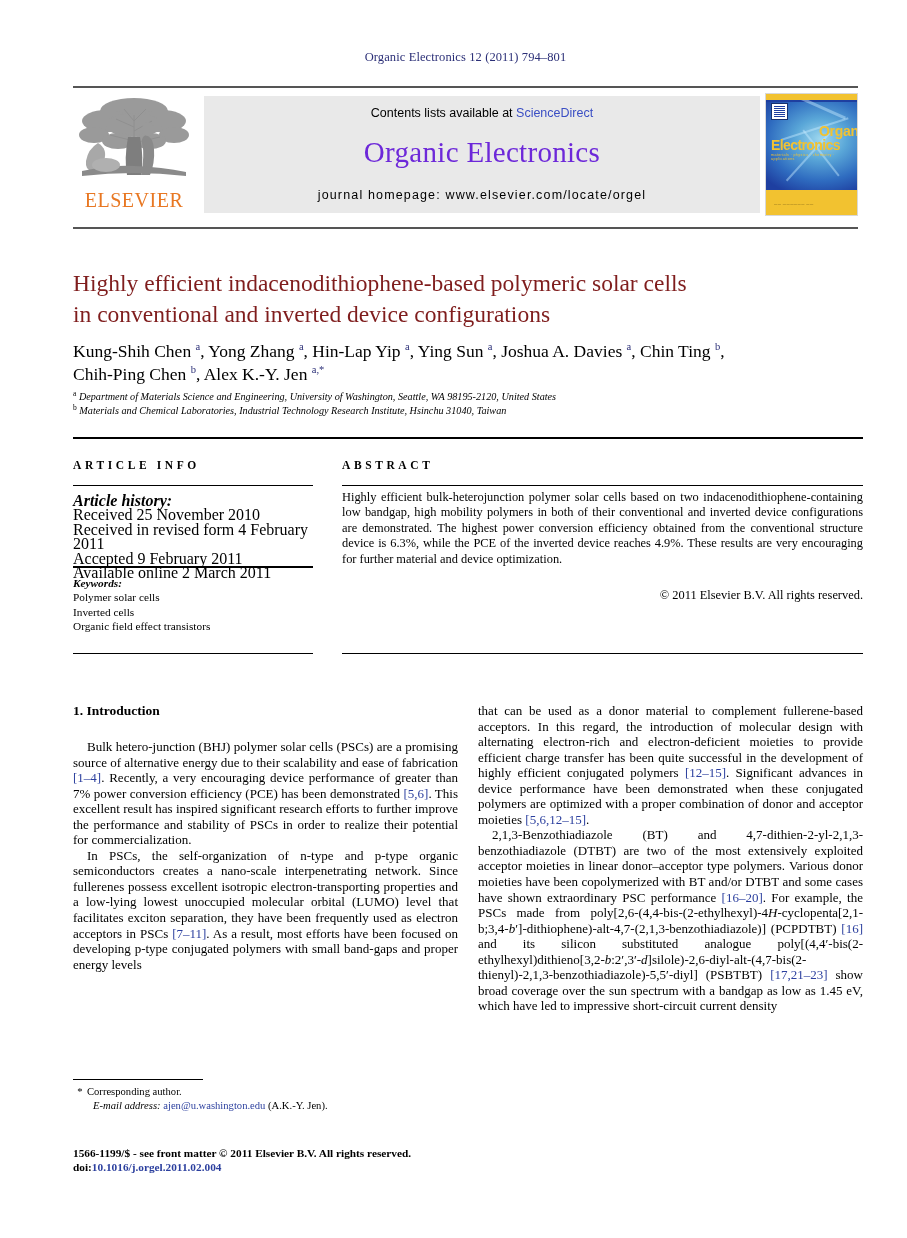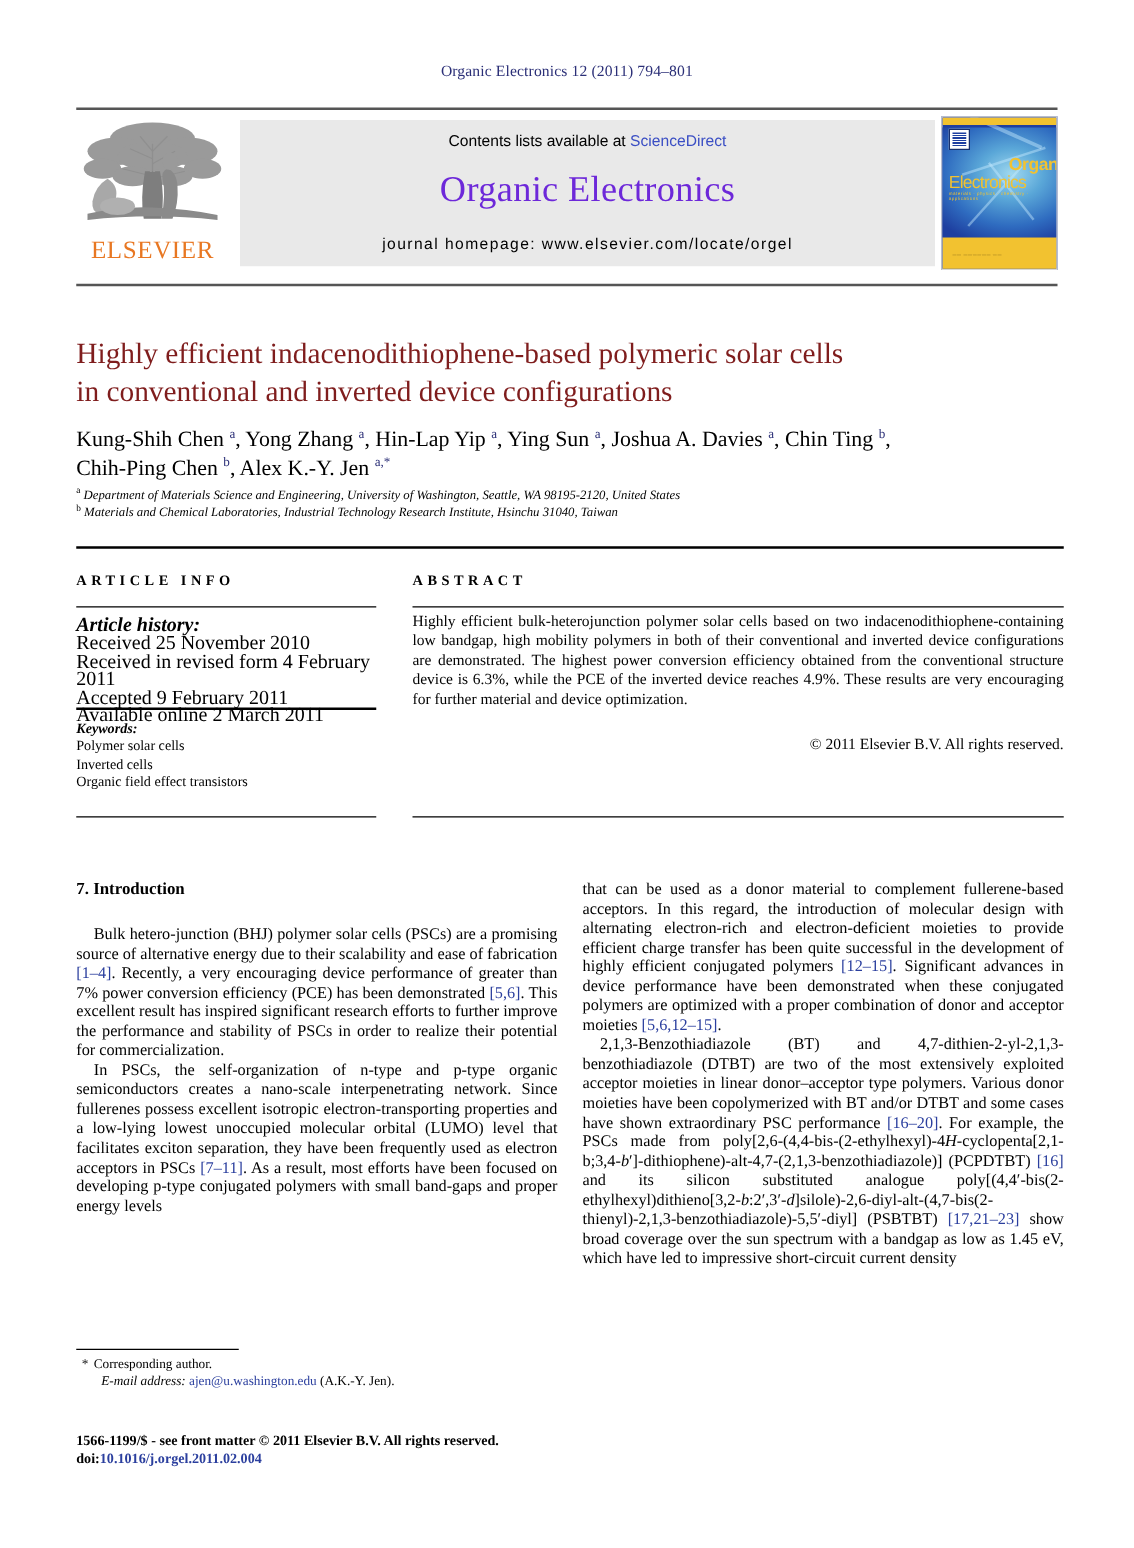--- a/index.html
+++ b/index.html
@@ -11,21 +11,21 @@
     width: 907px;
     height: 1238px;
     font-family: "Liberation Serif", serif;
     color: #000000;
     position: relative;
     overflow: hidden;
   }
 
   .page {
     position: absolute;
-    left: 0; top: 0;
+    left: 12px; top: 0;
     width: 735px;
     height: 1238px;
   }
 
   
   .running-head {
     position: absolute;
     left: 0; top: 50px;
     width: 907px;
     text-align: center;
@@ -144,21 +144,21 @@
   }
   .cover-t1 {
     position: absolute; left: 5px; top: 29px;
     font-family: "Liberation Sans", sans-serif;
     font-weight: bold; font-size: 14px;
     color: #f2c230; letter-spacing: -0.3px; margin-left: 48px;
   }
   .cover-t2 {
     position: absolute; left: 5px; top: 43px;
     font-family: "Liberation Sans", sans-serif;
-    font-weight: normal; font-size: 14px;
+    font-weight: bold; font-size: 14px;
     color: #f2c230; letter-spacing: -0.6px;
   }
   .cover-sub {
     position: absolute; left: 5px; top: 59px;
     font-family: "Liberation Sans", sans-serif;
     font-size: 3.6px; color: #f2c230;
     letter-spacing: 0.4px;
   }
   .cover-bar-bottom {
     position: absolute; left: 0; top: 96px;
@@ -437,21 +437,21 @@
     <div>Inverted cells</div>
     <div>Organic field effect transistors</div>
   </div>
 
   <div class="abstract-body">Highly efficient bulk-heterojunction polymer solar cells based on two indacenodithiophene-containing low bandgap, high mobility polymers in both of their conventional and inverted device configurations are demonstrated. The highest power conversion efficiency obtained from the conventional structure device is 6.3%, while the PCE of the inverted device reaches 4.9%. These results are very encouraging for further material and device optimization.</div>
   <div class="abstract-copy">© 2011 Elsevier B.V. All rights reserved.</div>
 
   <div class="rule-thin" style="left:61px; top:653px; width:240px;"></div>
   <div class="rule-thin" style="left:330px; top:653px; width:521px;"></div>
 
-  <div class="sec-heading" style="left:61px; top:703px;">7. Introduction</div>
+  <div class="sec-heading" style="left:61px; top:703px;">1. Introduction</div>
 
   <div class="col" style="left:61px; top:739px; width:385px;">
     <p>Bulk hetero-junction (BHJ) polymer solar cells (PSCs) are a promising source of alternative energy due to their scalability and ease of fabrication <span class="ref">[1–4]</span>. Recently, a very encouraging device performance of greater than 7% power conversion efficiency (PCE) has been demonstrated <span class="ref">[5,6]</span>. This excellent result has inspired significant research efforts to further improve the performance and stability of PSCs in order to realize their potential for commercialization.</p>
     <p>In PSCs, the self-organization of n-type and p-type organic semiconductors creates a nano-scale interpenetrating network. Since fullerenes possess excellent isotropic electron-transporting properties and a low-lying lowest unoccupied molecular orbital (LUMO) level that facilitates exciton separation, they have been frequently used as electron acceptors in PSCs <span class="ref">[7–11]</span>. As a result, most efforts have been focused on developing p-type conjugated polymers with small band-gaps and proper energy levels</p>
   </div>
 
   <div class="col" style="left:466px; top:703px; width:385px;">
     <p class="noindent">that can be used as a donor material to complement fullerene-based acceptors. In this regard, the introduction of molecular design with alternating electron-rich and electron-deficient moieties to provide efficient charge transfer has been quite successful in the development of highly efficient conjugated polymers <span class="ref">[12–15]</span>. Significant advances in device performance have been demonstrated when these conjugated polymers are optimized with a proper combination of donor and acceptor moieties <span class="ref">[5,6,12–15]</span>.</p>
     <p>2,1,3-Benzothiadiazole (BT) and 4,7-dithien-2-yl-2,1,3-benzothiadiazole (DTBT) are two of the most extensively exploited acceptor moieties in linear donor–acceptor type polymers. Various donor moieties have been copolymerized with BT and/or DTBT and some cases have shown extraordinary PSC performance <span class="ref">[16–20]</span>. For example, the PSCs made from poly[2,6-(4,4-bis-(2-ethylhexyl)-4<i>H</i>-cyclopenta[2,1-b;3,4-<i>b</i>′]-dithiophene)-alt-4,7-(2,1,3-benzothiadiazole)] (PCPDTBT) <span class="ref">[16]</span> and its silicon substituted analogue poly[(4,4′-bis(2-ethylhexyl)dithieno[3,2-<i>b</i>:2′,3′-<i>d</i>]silole)-2,6-diyl-alt-(4,7-bis(2-thienyl)-2,1,3-benzothiadiazole)-5,5′-diyl] (PSBTBT) <span class="ref">[17,21–23]</span> show broad coverage over the sun spectrum with a bandgap as low as 1.45 eV, which have led to impressive short-circuit current density</p>
   </div>

